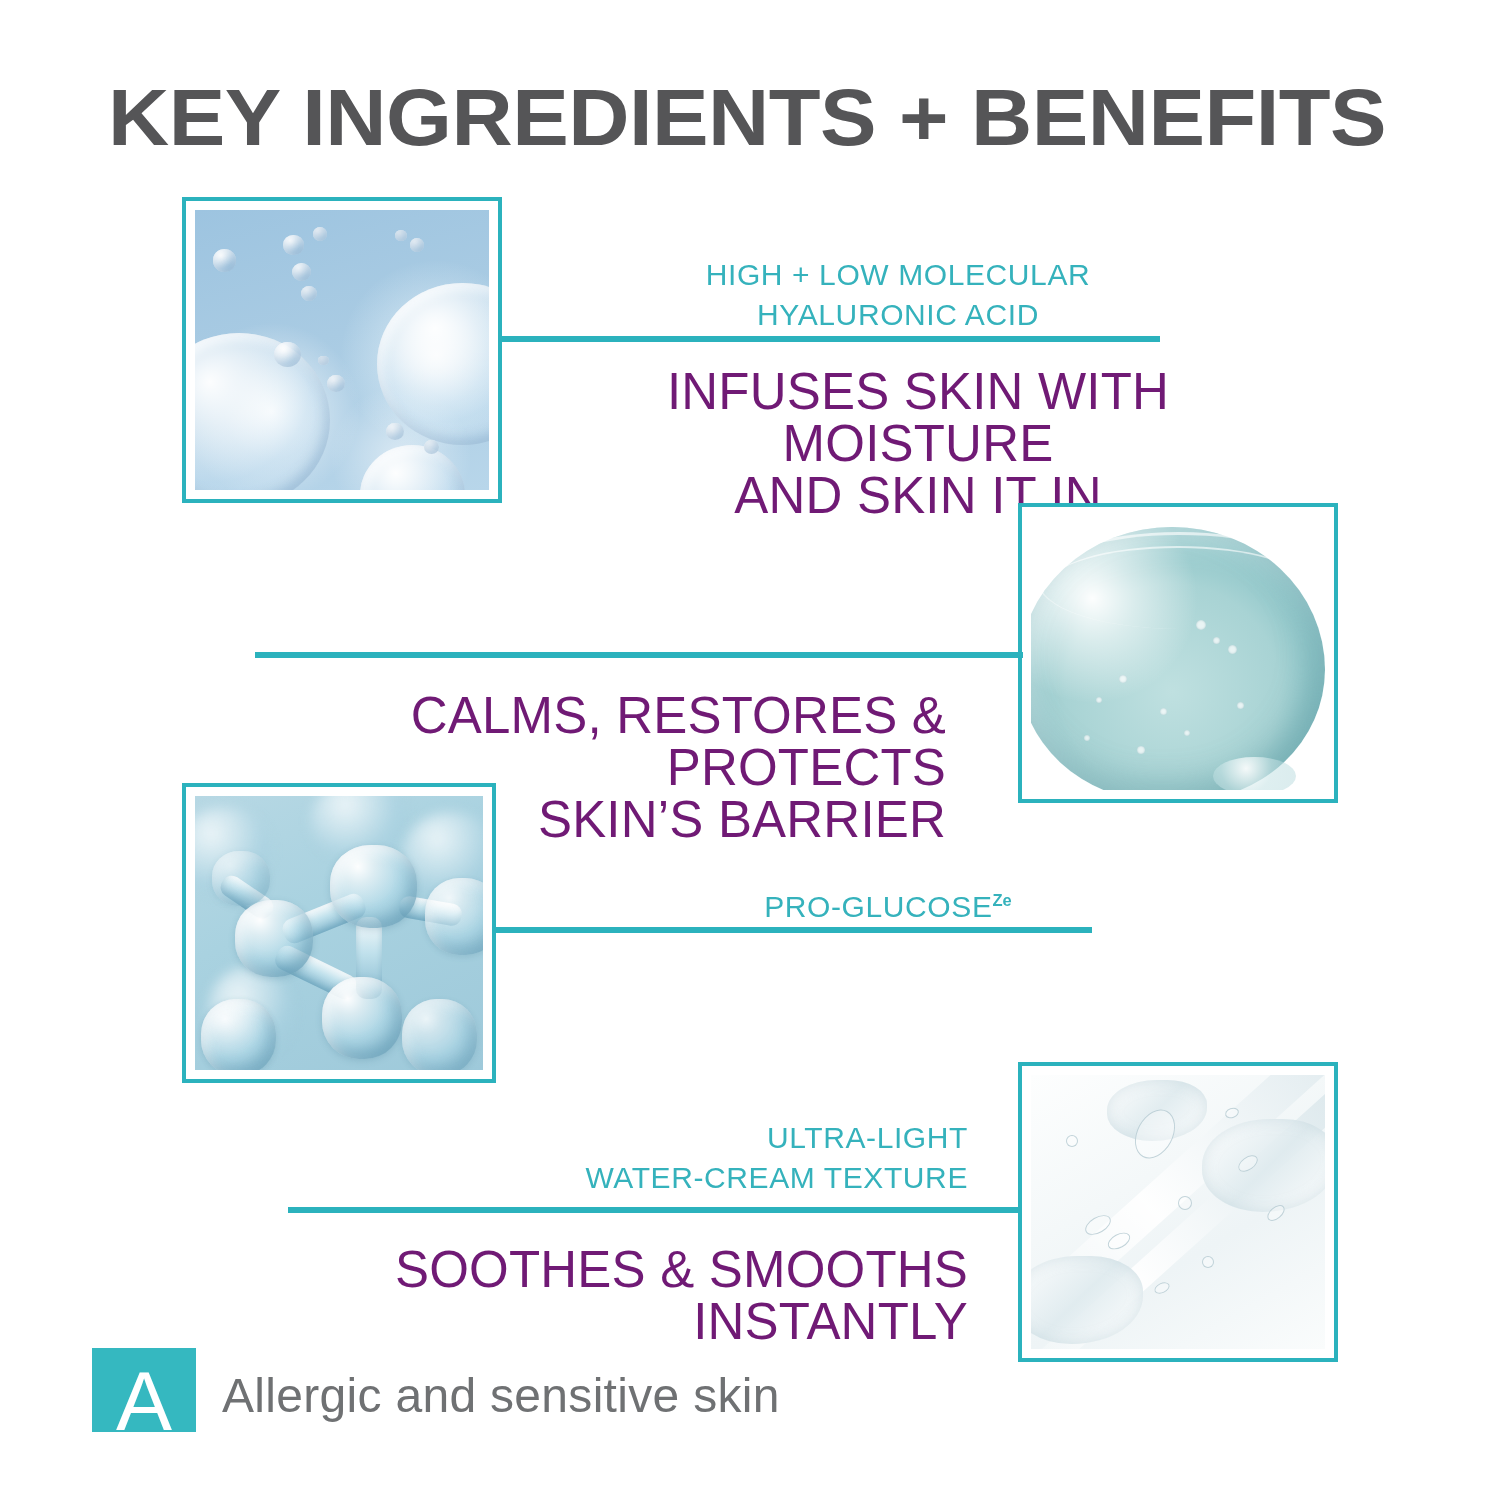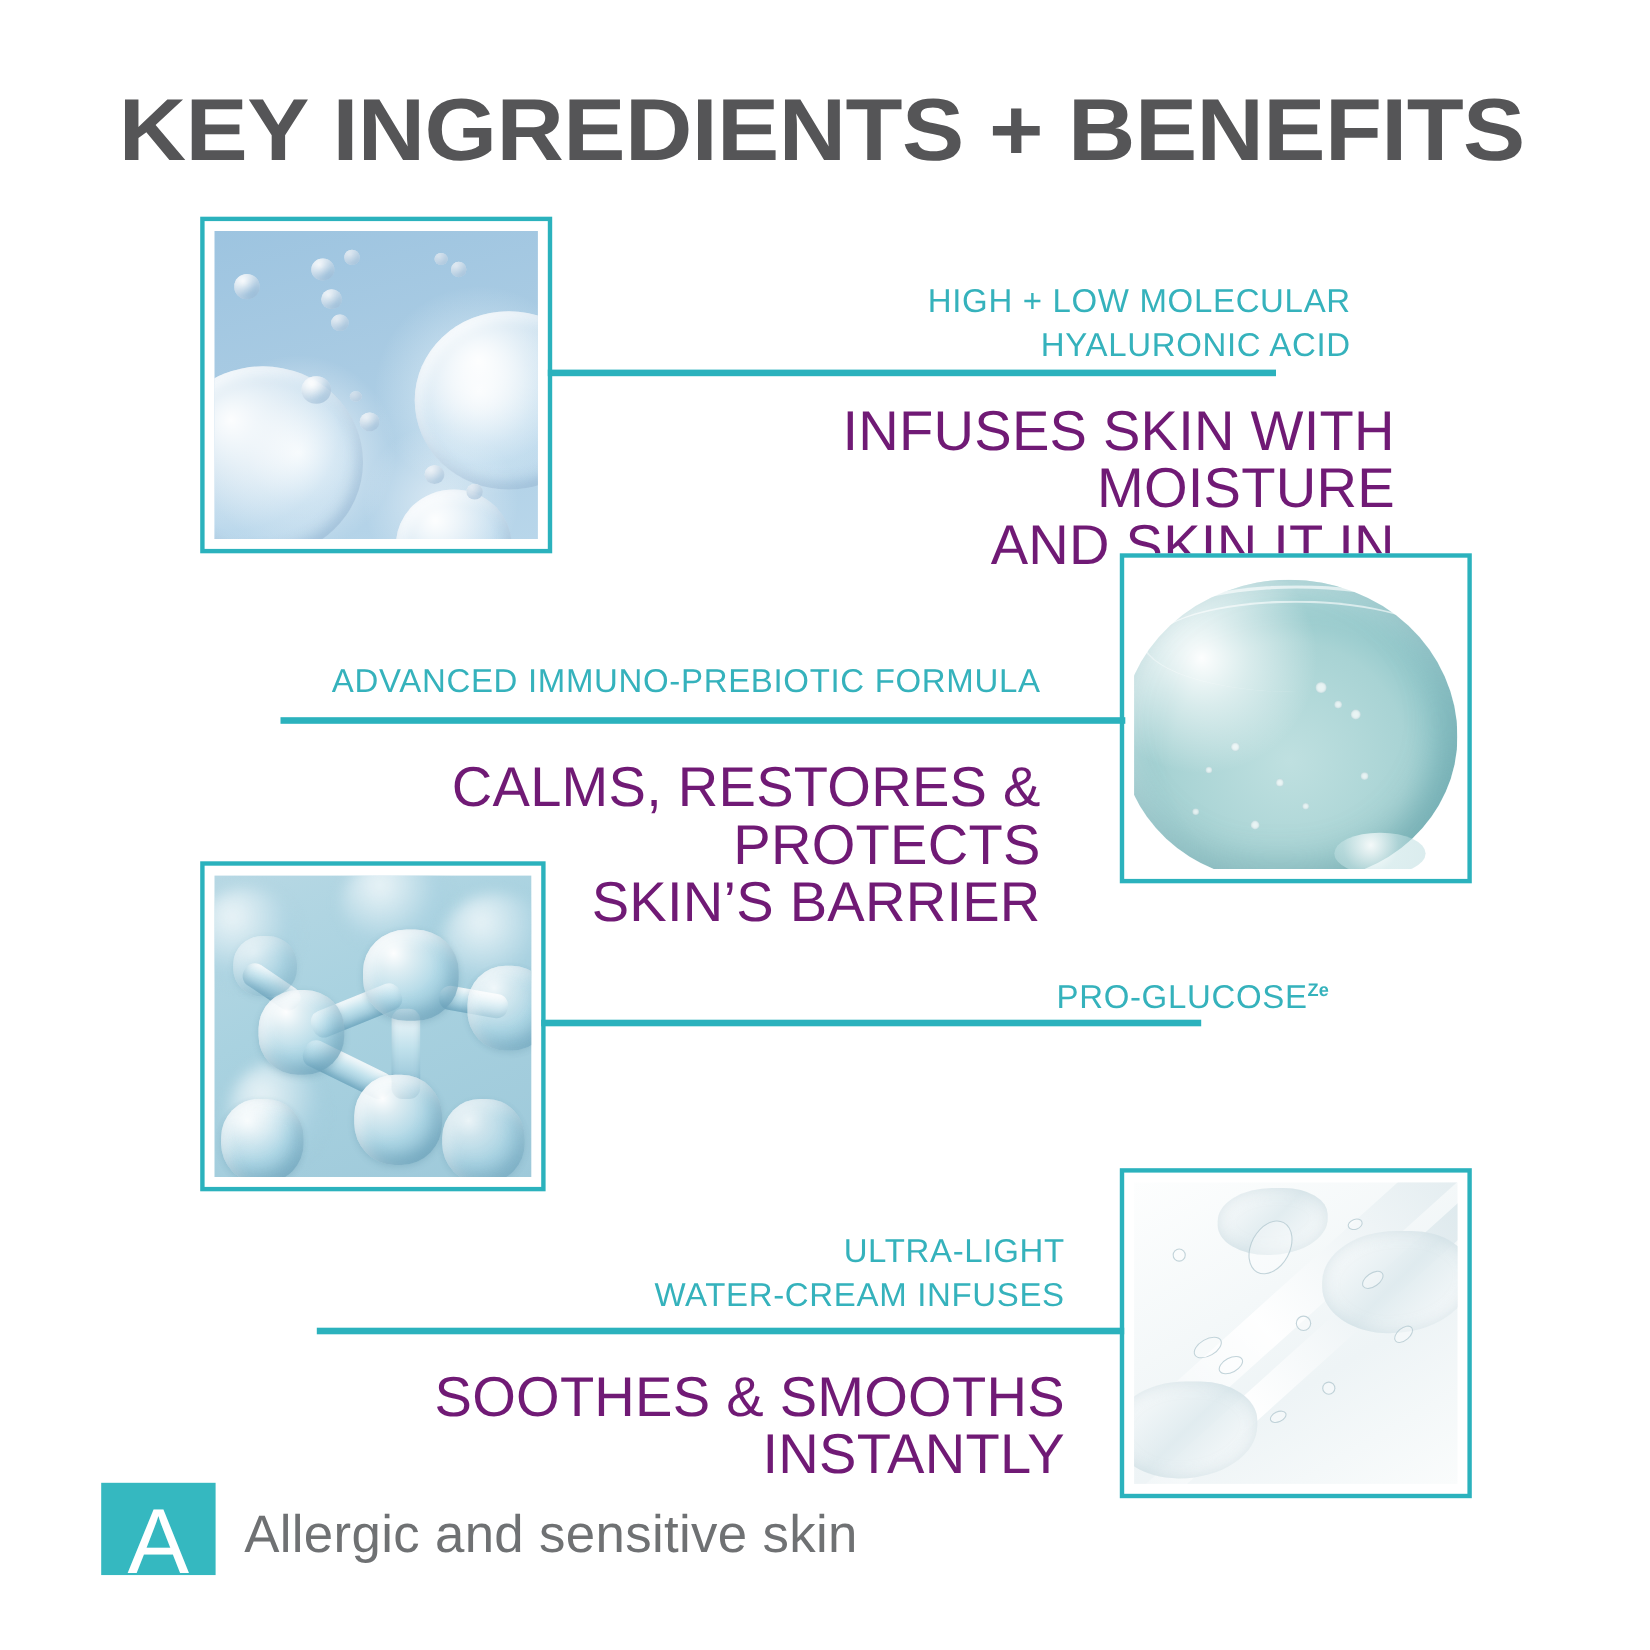--- a/index.html
+++ b/index.html
@@ -202,21 +202,21 @@
     letter-spacing: 0;
   }
   .benefit {
     position: absolute;
     color: #701a75;
     font-size: 51px;
     line-height: 52px;
     letter-spacing: 0.2px;
   }
 
-  .align-left { text-align: right; }
+  .align-left { text-align: center; }
   .align-right { text-align: right; }
 
   
   .footer-badge {
     position: absolute;
     left: 92px;
     top: 1348px;
     width: 104px;
     height: 104px;
     background: #35b8c0;
@@ -291,23 +291,20 @@
       <div class="spk" style="left:30%; top:58%; width:8px; height:8px;"></div>
       <div class="spk" style="left:22%; top:66%; width:6px; height:6px;"></div>
       <div class="spk" style="left:44%; top:70%; width:7px; height:7px;"></div>
       <div class="spk" style="left:52%; top:78%; width:6px; height:6px;"></div>
       <div class="spk" style="left:36%; top:84%; width:8px; height:8px;"></div>
       <div class="spk" style="left:70%; top:68%; width:7px; height:7px;"></div>
       <div class="spk" style="left:18%; top:80%; width:6px; height:6px;"></div>
     </div>
   </div>
 
-  <div class="ing-head align-right" style="left:260px; top:600px; width:686px;">
-    <span class="lite">ADVANCED </span><span class="bold">IMMUNO-PREBIOTIC</span><span class="lite"> FORMULA</span>
-  </div>
 
   <div class="rule" style="left:255px; top:652px; width:768px;"></div>
 
   <div class="benefit align-right" style="left:300px; top:690px; width:646px;">
     <span>CALMS, RESTORES &amp; PROTECTS</span><br>
     <span>SKIN’S BARRIER</span>
   </div>
 
   <div class="tile" style="left:182px; top:783px; width:314px; height:300px;">
     <div class="tile-photo photo-molecule">
@@ -354,21 +351,21 @@
       <div class="drop" style="left:50%; top:44%; width:12px; height:12px;"></div>
       <div class="drop" style="left:58%; top:66%; width:10px; height:10px;"></div>
       <div class="drop" style="left:42%; top:76%; width:14px; height:8px; transform:rotate(-25deg);"></div>
       <div class="drop" style="left:12%; top:22%; width:10px; height:10px;"></div>
       <div class="drop" style="left:66%; top:12%; width:12px; height:8px; transform:rotate(-20deg);"></div>
     </div>
   </div>
 
   <div class="ing-head align-right" style="left:300px; top:1118px; width:668px;">
     <span class="lite">ULTRA-LIGHT</span><br>
-    <span class="bold">WATER-CREAM INFUSES</span>
+    <span class="bold">WATER-CREAM TEXTURE</span>
   </div>
 
   <div class="rule" style="left:288px; top:1207px; width:734px;"></div>
 
   <div class="benefit align-right" style="left:260px; top:1244px; width:708px;">
     <span>SOOTHES &amp; SMOOTHS INSTANTLY</span>
   </div>
 
   <div class="footer-badge">
     <span>A</span>

